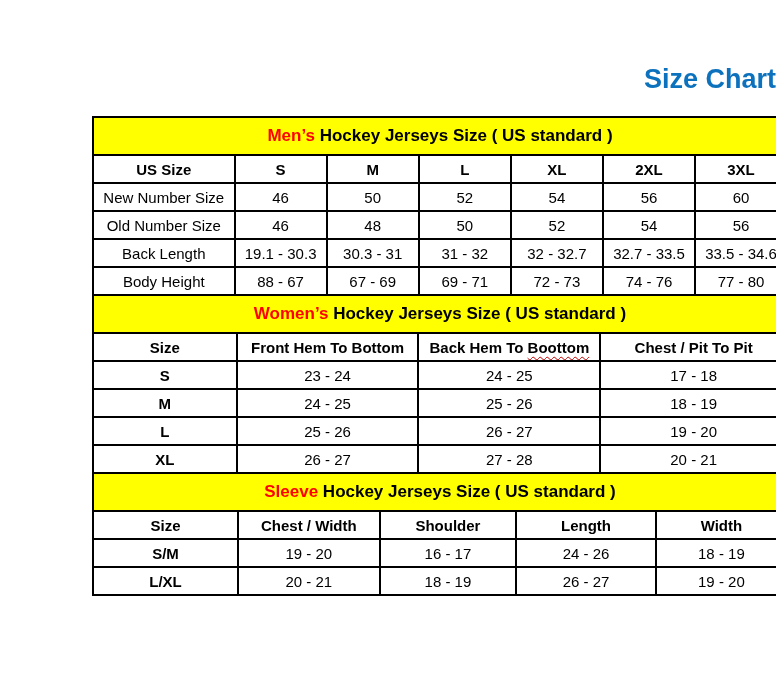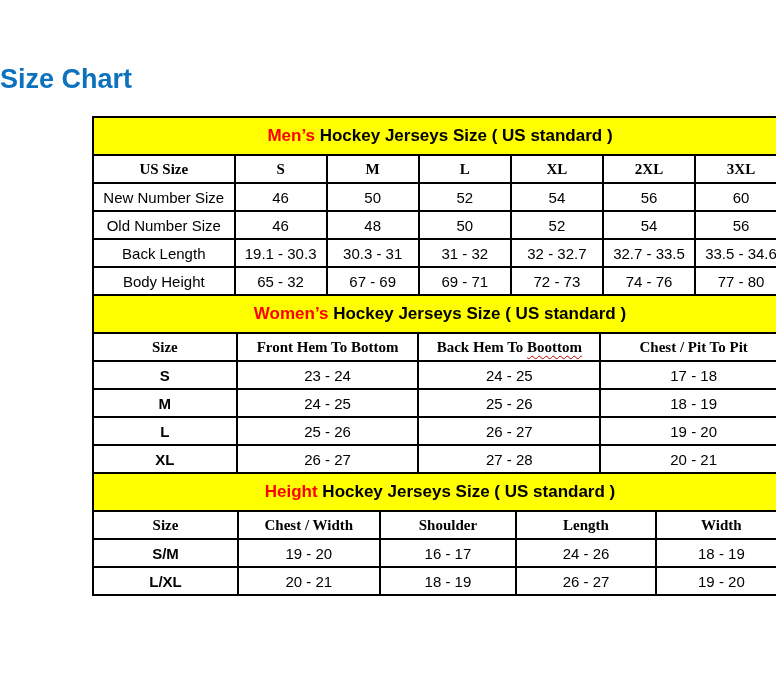--- a/index.html
+++ b/index.html
@@ -12,21 +12,21 @@
   .page {
     width: 776px;
     height: 692px;
     background: #ffffff;
     overflow: hidden;
   }
   .page-title {
     margin: 0;
     padding-top: 64px;
     padding-bottom: 22px;
-    text-align: left;
+    text-align: right;
     color: #0d72bd;
     font-size: 27px;
     line-height: 30px;
     font-weight: bold;
     letter-spacing: 0px;
   }
   .tables-wrap {
     width: 592px;
     margin: 0 auto;
   }
@@ -52,21 +52,20 @@
   .section-banner td {
     background: #ffff00;
     height: 38px;
     font-size: 17px;
     font-weight: bold;
   }
   .hl-red { color: #ff0000; }
   .col-header td {
     font-weight: bold;
     height: 28px;
-    font-family: Liberation Serif, serif;
   }
   .data-row td { height: 28px; }
   .bold-label { font-weight: bold; }
   .squiggle {
     text-decoration-line: underline;
     text-decoration-style: wavy;
     text-decoration-color: #c00000;
     text-decoration-thickness: 1px;
     text-underline-offset: 3px;
     text-decoration-skip-ink: none;
@@ -127,21 +126,21 @@
         <td>Back Length</td>
         <td>19.1 - 30.3</td>
         <td>30.3 - 31</td>
         <td>31 - 32</td>
         <td>32 - 32.7</td>
         <td>32.7 - 33.5</td>
         <td>33.5 - 34.6</td>
       </tr>
       <tr class="data-row">
         <td>Body Height</td>
-        <td>65 - 32</td>
+        <td>88 - 67</td>
         <td>67 - 69</td>
         <td>69 - 71</td>
         <td>72 - 73</td>
         <td>74 - 76</td>
         <td>77 - 80</td>
       </tr>
     </tbody>
       </table>
 
     <table class="size-table">
@@ -191,21 +190,21 @@
     <table class="size-table">
       <colgroup>
         <col style="width:20.9%">
           <col style="width:20.4%">
           <col style="width:19.7%">
           <col style="width:20.1%">
           <col style="width:18.9%">
       </colgroup>
       <tbody>
           <tr class="section-banner">
-        <td colspan="5"><span class="hl-red">Height</span><span> Hockey Jerseys Size ( US standard )</span></td>
+        <td colspan="5"><span class="hl-red">Sleeve</span><span> Hockey Jerseys Size ( US standard )</span></td>
       </tr>
       <tr class="col-header">
         <td>Size</td>
         <td>Chest / Width</td>
         <td>Shoulder</td>
         <td>Length</td>
         <td>Width</td>
       </tr>
       <tr class="data-row">
         <td class="bold-label">S/M</td>

